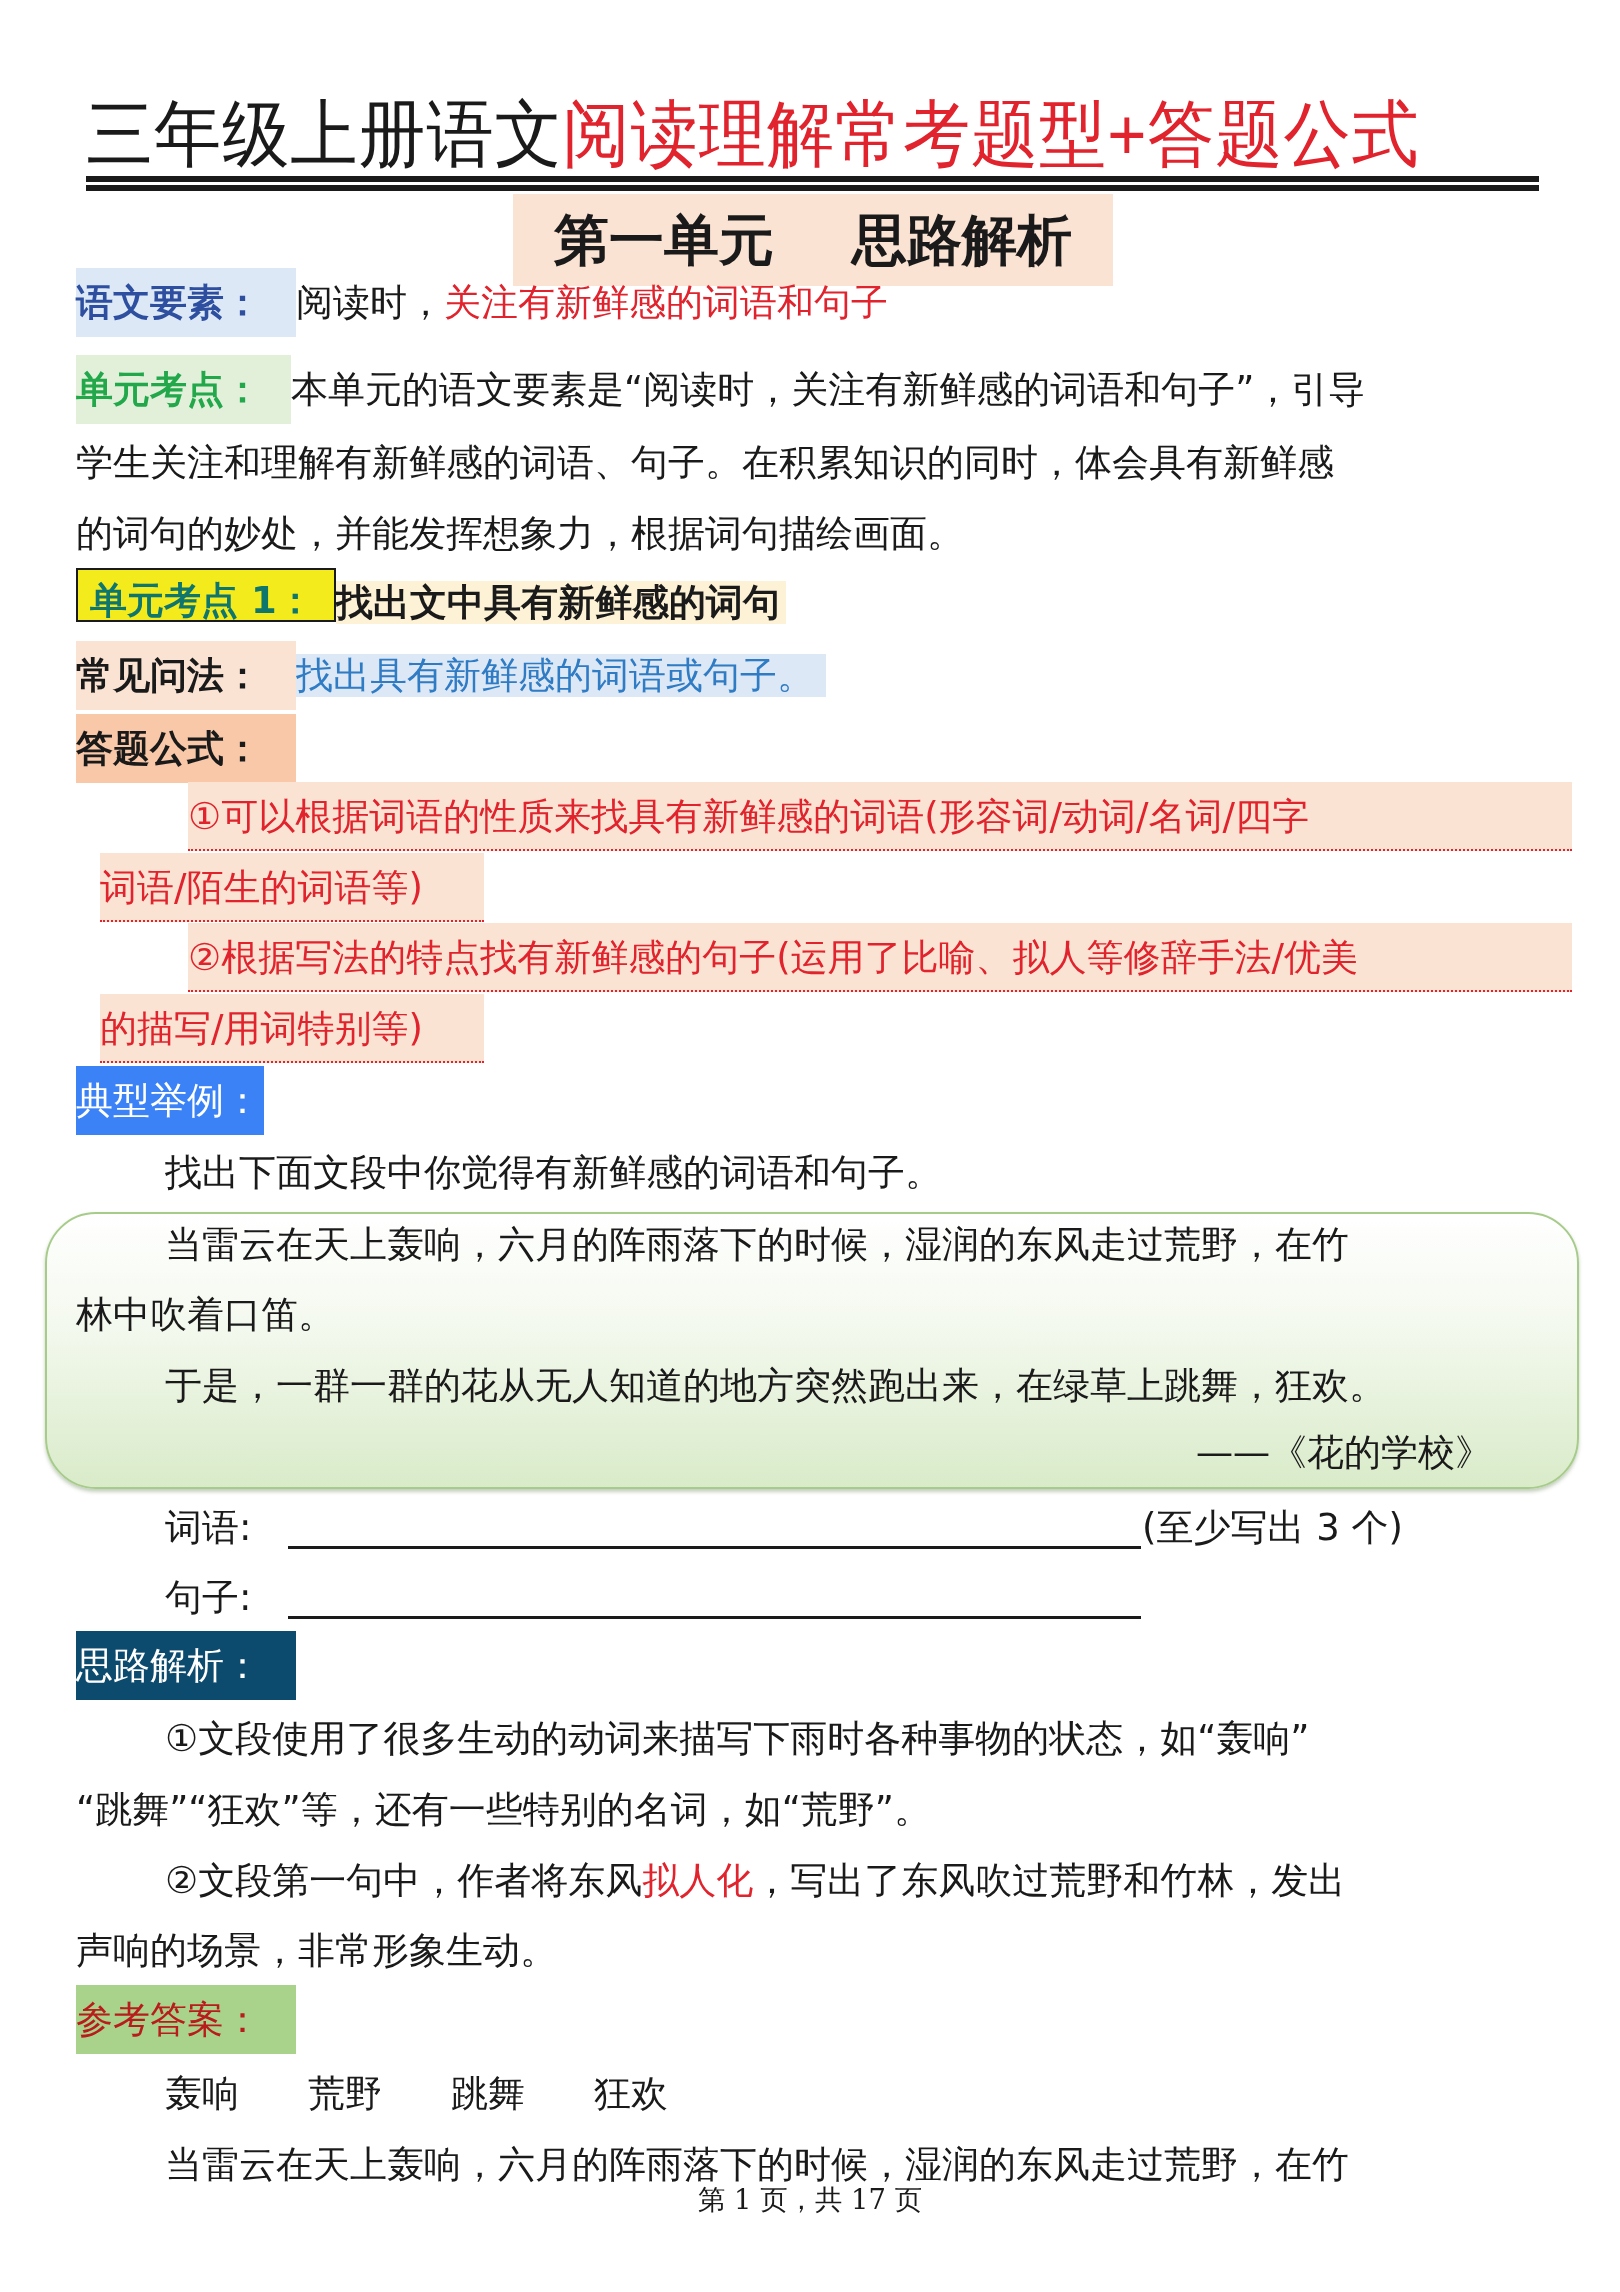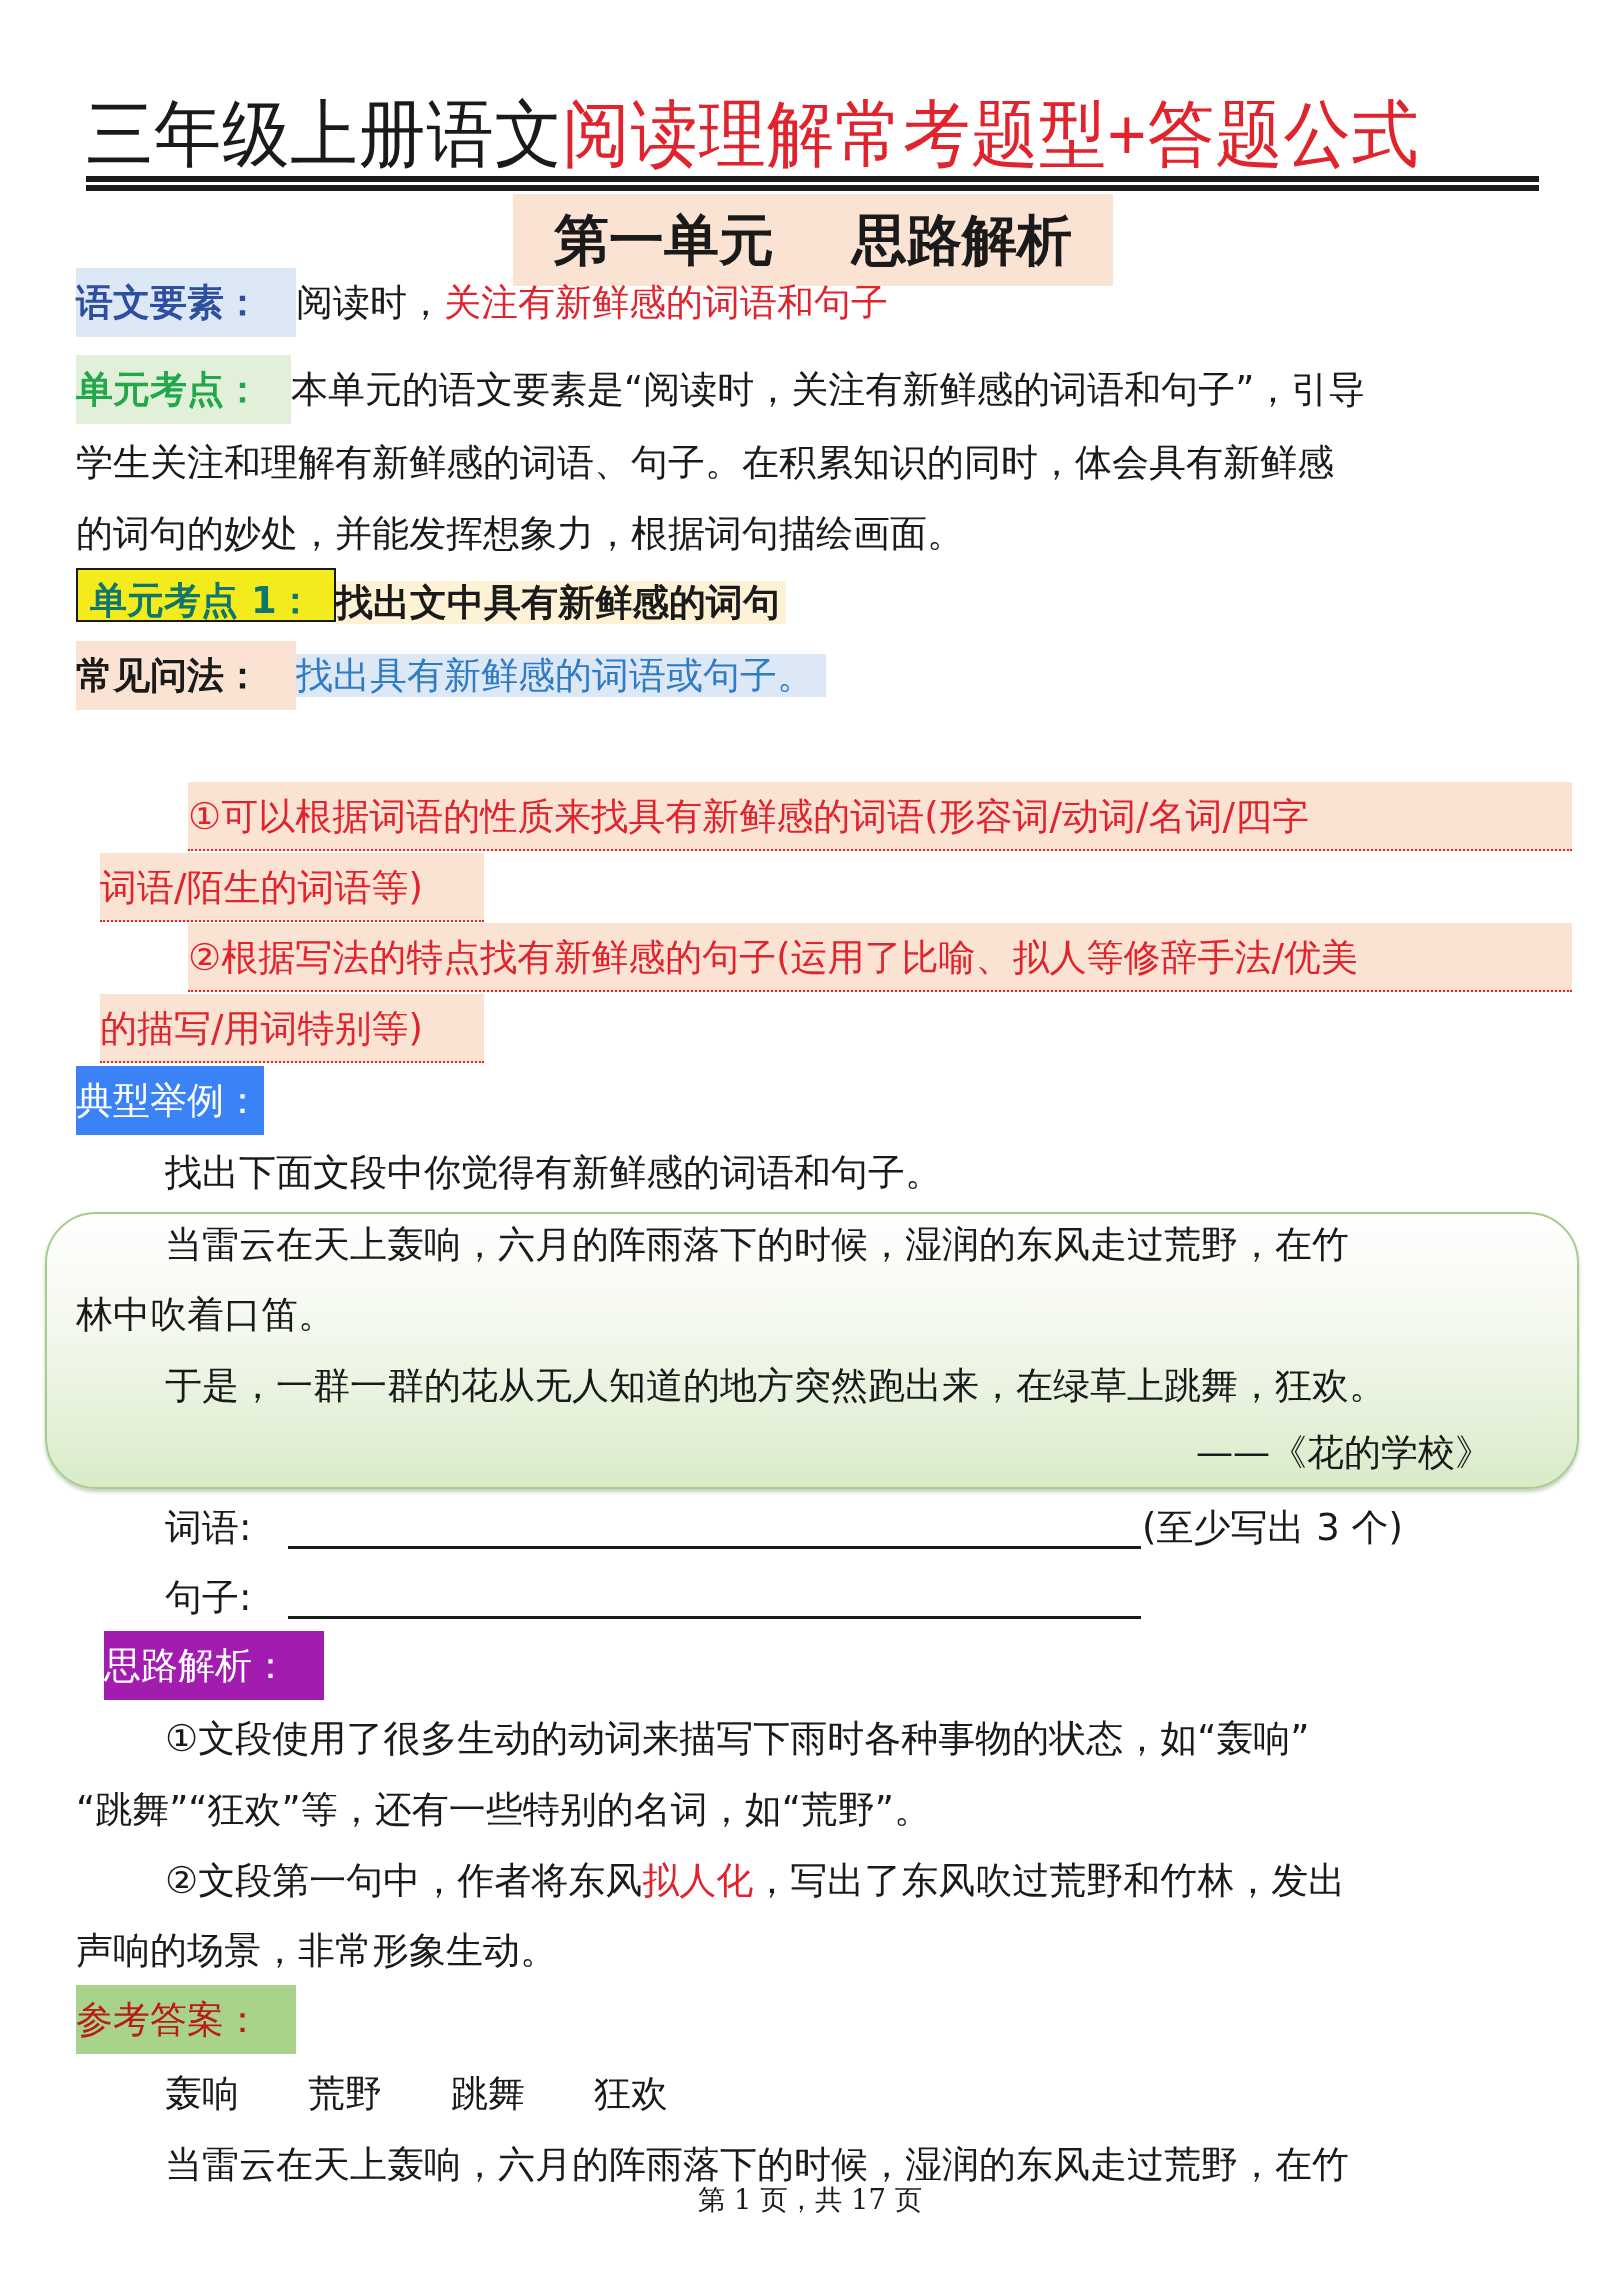--- a/index.html
+++ b/index.html
@@ -33,21 +33,21 @@
 
   
   .line { position: absolute; left: 76px; font-size: 37px; line-height: 69px; height: 69px; white-space: nowrap; }
   .tag { display: inline-block; height: 69px; line-height: 69px; vertical-align: top; font-weight: bold; }
   .tag-blue { background: #dce8f6; color: #2e4fa0; width: 220px; }
   .tag-green { background: #e2f0da; color: #22a84a; width: 215px; }
   .tag-yellow { background: #f4eb1c; color: #0f766e; border: 2.9px solid #1a1a1a; width: 260px; height: 54px; line-height: 61px; padding-left: 12px; }
   .tag-peach { background: #fbe3d4; color: #1a1a1a; width: 220px; }
   .tag-orange { background: #f8c8a8; color: #1a1a1a; width: 220px; }
   .tag-darkblue { background: #3b82f6; color: #ffffff; width: 188px; font-weight: normal; }
-  .tag-brightgreen { background: #a21caf; color: #ffffff; width: 220px; font-weight: normal; margin-left: 28px; }
+  .tag-brightgreen { background: #0c4a6e; color: #ffffff; width: 220px; font-weight: normal; }
   .tag-lightgreen { background: #a9d38b; color: #b91c1c; width: 220px; font-weight: normal; }
 
   .red-text { color: #e0232c; }
   .blue-text { color: #2f7bc4; }
   .hl-cream { background: #fdf2d5; font-weight: bold; padding-right: 5.9px; }
   .hl-lightblue { background: #dce8f6; padding-right: 11.8px; }
 
   .formula {
     position: absolute; font-size: 37px; line-height: 69px; height: 69px; color: #e0232c;
     background: #fbe3d4; white-space: nowrap; border-bottom: 2px dotted #e0232c; margin-left: 24px;
@@ -100,20 +100,23 @@
   <div class="body-text" style="top:498px;">的词句的妙处，并能发挥想象力，根据词句描绘画面。</div>
 
   <div class="line" style="top:568px;">
     <span class="tag tag-yellow">单元考点 1：</span><span class="hl-cream">找出文中具有新鲜感的词句</span>
   </div>
 
   <div class="line" style="top:641px;">
     <span class="tag tag-peach">常见问法：</span><span class="hl-lightblue blue-text">找出具有新鲜感的词语或句子。</span>
   </div>
 
+  <div class="line" style="top:714px;">
+    <span class="tag tag-orange">答题公式：</span>
+  </div>
 
   <div class="formula" style="left:164px; top:782px; width:1384px;">①可以根据词语的性质来找具有新鲜感的词语(形容词/动词/名词/四字</div>
   <div class="formula" style="left:76px; top:853px; width:384px;">词语/陌生的词语等)</div>
   <div class="formula" style="left:164px; top:923px; width:1384px;">②根据写法的特点找有新鲜感的句子(运用了比喻、拟人等修辞手法/优美</div>
   <div class="formula" style="left:76px; top:994px; width:384px;">的描写/用词特别等)</div>
 
   <div class="line" style="top:1066px;">
     <span class="tag tag-darkblue">典型举例：</span>
   </div>
   <div class="body-text" style="left:165px; top:1137px;">找出下面文段中你觉得有新鲜感的词语和句子。</div>

